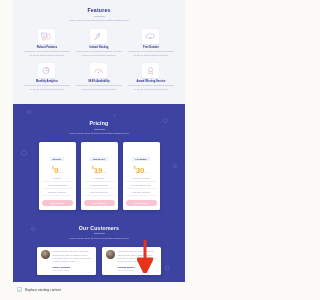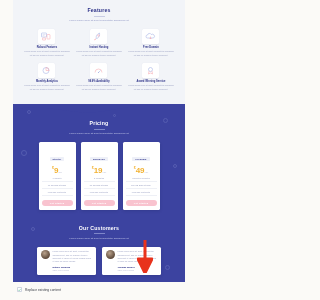--- a/index.html
+++ b/index.html
@@ -195,21 +195,21 @@
           </div>
           <div class="pline">5 Websites</div>
           <div class="pline">50 GB SSD Storage</div>
           <div class="pline">Free SSL Certificate</div>
           <div class="pbtn">Get Started</div>
         </div>
 
         <div class="card">
           <span class="plan-badge">Premium</span>
           <div class="price">
-            <span class="cur">$</span><span>49</span><span class="per">/mo</span>
+            <span class="cur">$</span><span>30</span><span class="per">/mo</span>
           </div>
           <div class="pline">Unlimited Websites</div>
           <div class="pline">200 GB SSD Storage</div>
           <div class="pline">Free SSL Certificate</div>
           <div class="pbtn">Get Started</div>
         </div>
 
       </div>
     </div>
   </section>

